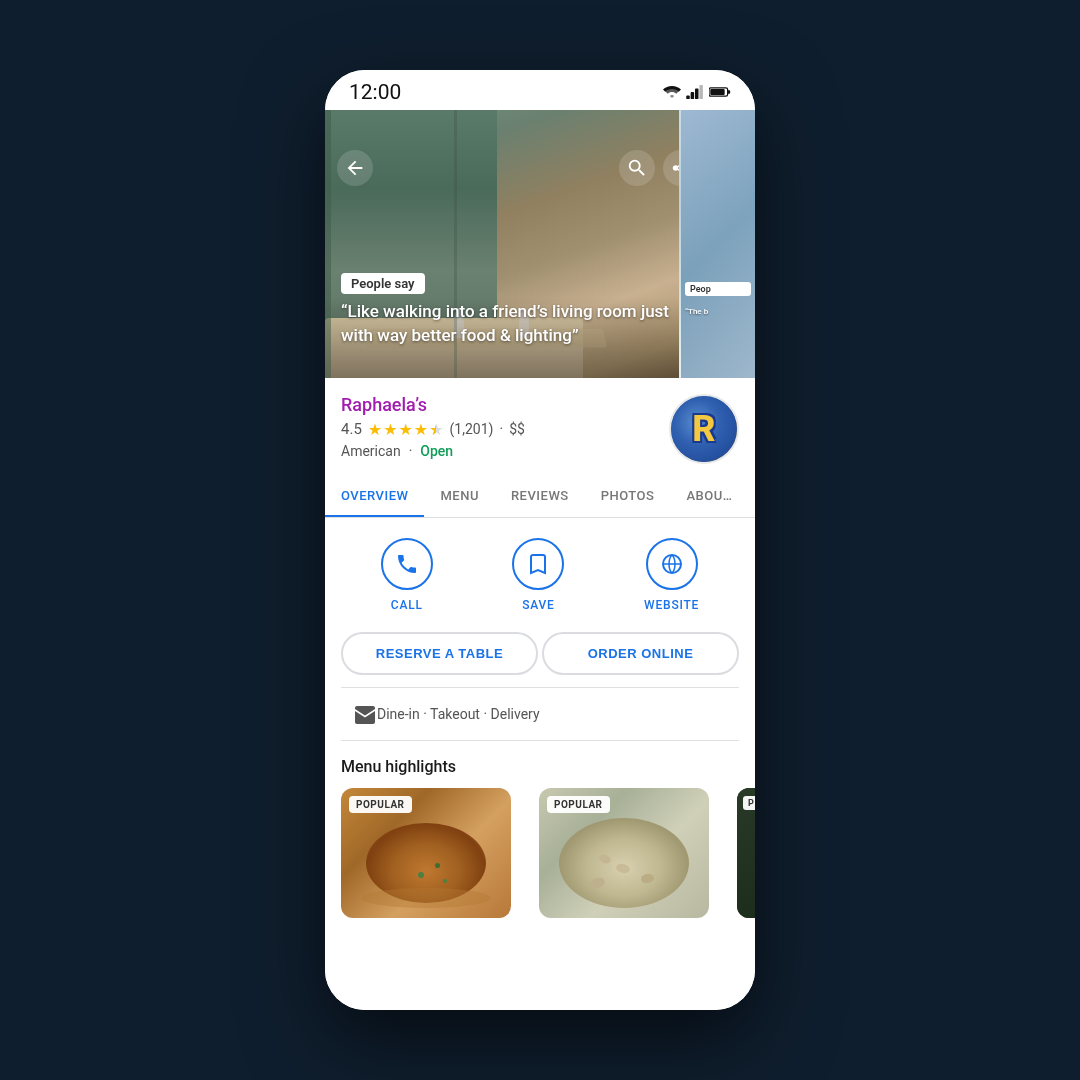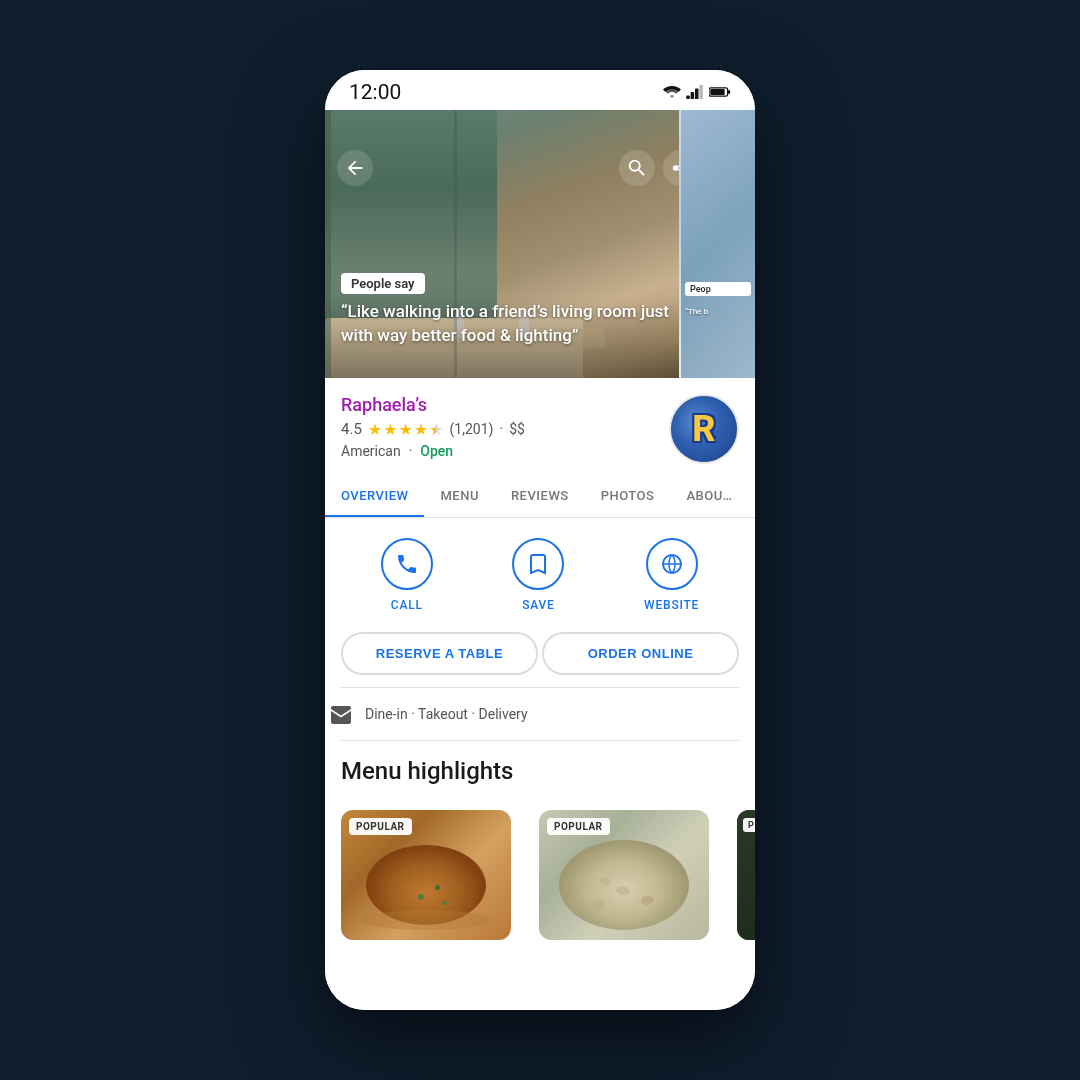--- a/index.html
+++ b/index.html
@@ -378,45 +378,44 @@
     .divider {
       height: 1px;
       background: #e0e0e0;
       margin: 0 16px;
     }
 
     
     .service-options-row {
       display: flex;
       align-items: center;
-      gap: 12px;
-      padding: 14px 4px;
+      padding: 14px 28px;
     }
 
     .service-icon {
       width: 24px;
       height: 24px;
       flex-shrink: 0;
     }
 
     .service-text {
       font-size: 14px;
       color: #555;
     }
 
     
     .menu-highlights-section {
       padding: 16px 0 0 16px;
     }
 
     .section-title {
-      font-size: 24px;
+      font-size: 16px;
       font-weight: 500;
       color: #1a1a1a;
-      margin-bottom: 25px;
+      margin-bottom: 12px;
     }
 
     .menu-items-row {
       display: flex;
       gap: 28px;
       overflow-x: hidden;
     }
 
     .menu-item-card {
       width: 170px;

